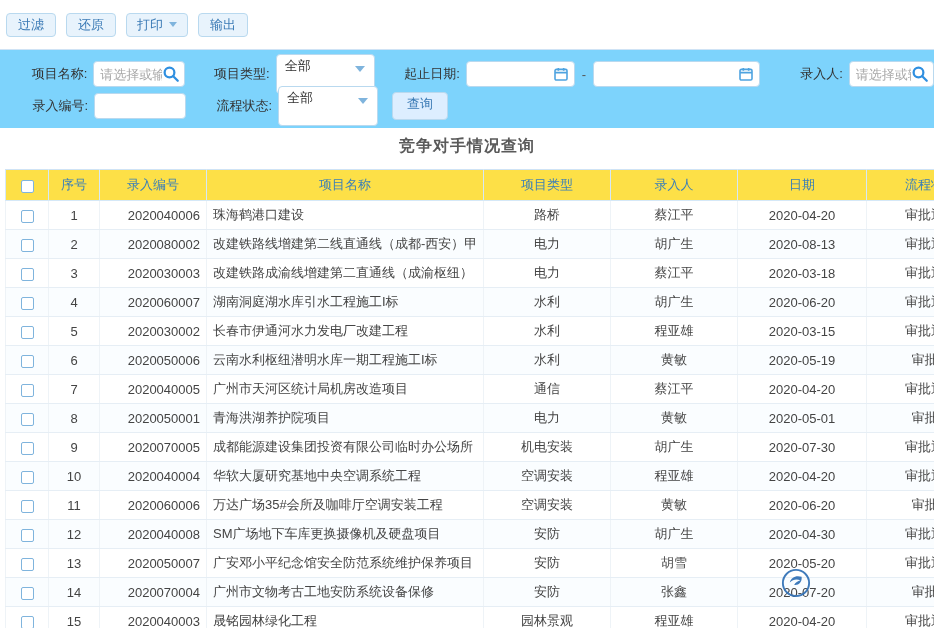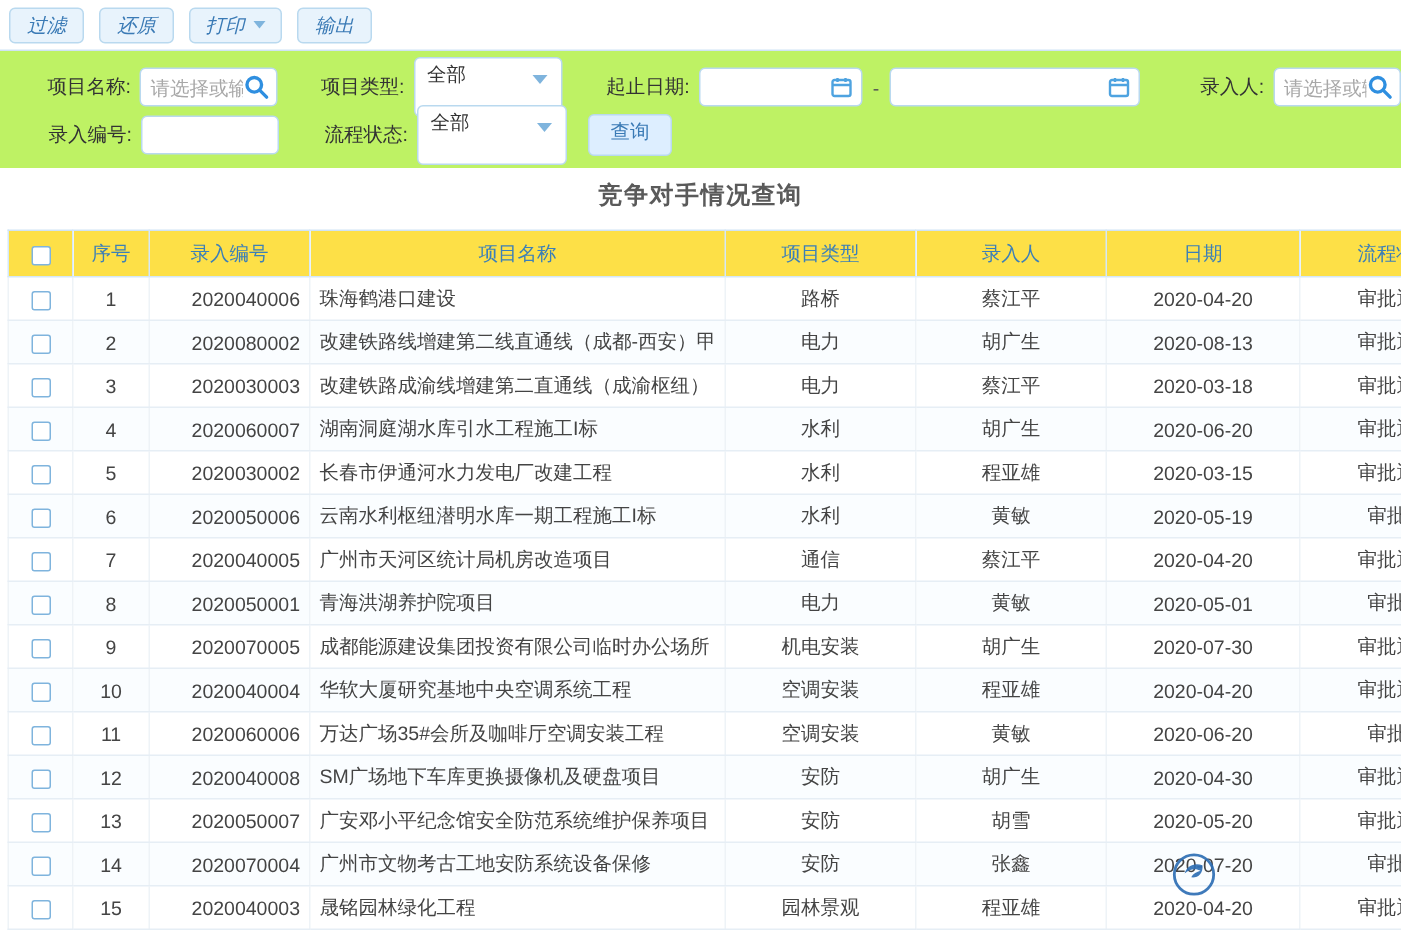--- a/index.html
+++ b/index.html
@@ -12,29 +12,28 @@
     overflow: hidden;
     background: #ffffff;
     font-family: "Liberation Sans", "DejaVu Sans", sans-serif;
     font-size: 13px;
     color: #333333;
     -webkit-font-smoothing: antialiased;
   }
 
   
   .toolbar {
-    height: 34px;
+    height: 50px;
     box-sizing: border-box;
     display: flex;
     align-items: center;
     gap: 10px;
     padding: 0 6px;
     background: #ffffff;
     border-bottom: 1px solid #cfe3f5;
-    font-style: italic;
   }
   .tbtn {
     height: 24px;
     min-width: 50px;
     box-sizing: border-box;
     padding: 0 10px;
     background: #e8f3fc;
     border: 1px solid #b9d9ef;
     border-radius: 4px;
     color: #3a7ab5;
@@ -52,21 +51,21 @@
     width: 0; height: 0;
     border-left: 4px solid transparent;
     border-right: 4px solid transparent;
     border-top: 5px solid #7fb4dd;
     display: inline-block;
   }
 
   
   .filters {
     padding: 8px 0 6px 0;
-    background: #bef264;
+    background: #7dd3fc;
   }
   .frow {
     display: flex;
     align-items: center;
     height: 32px;
     padding-left: 22px;
     box-sizing: border-box;
   }
   .flabel {
     color: #333;

